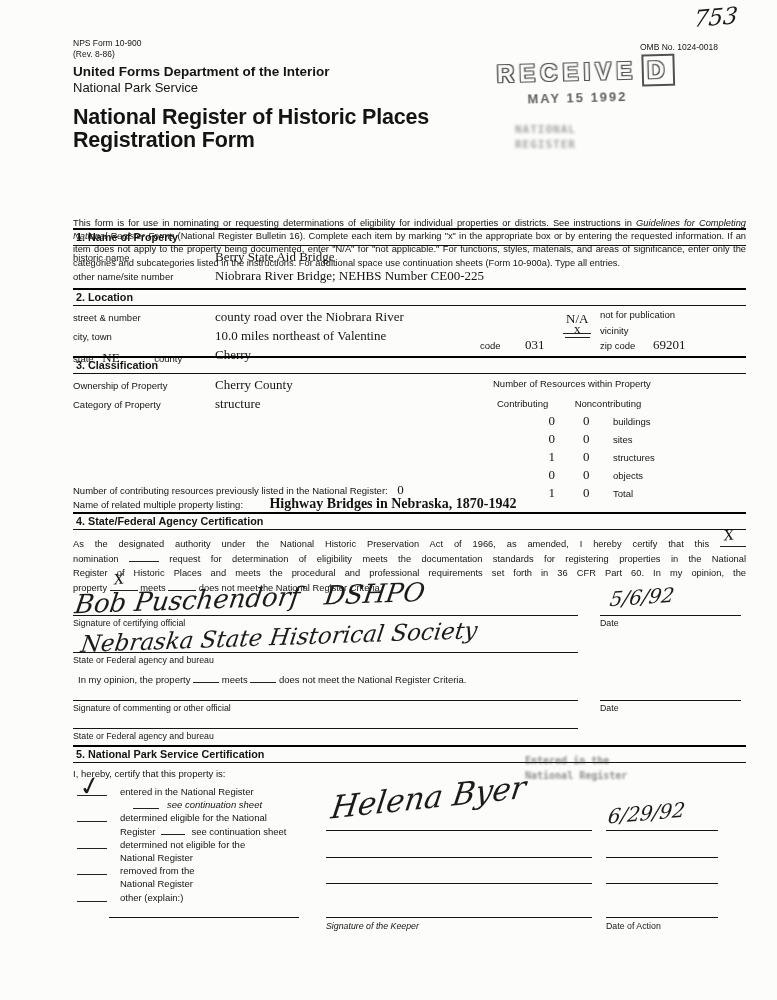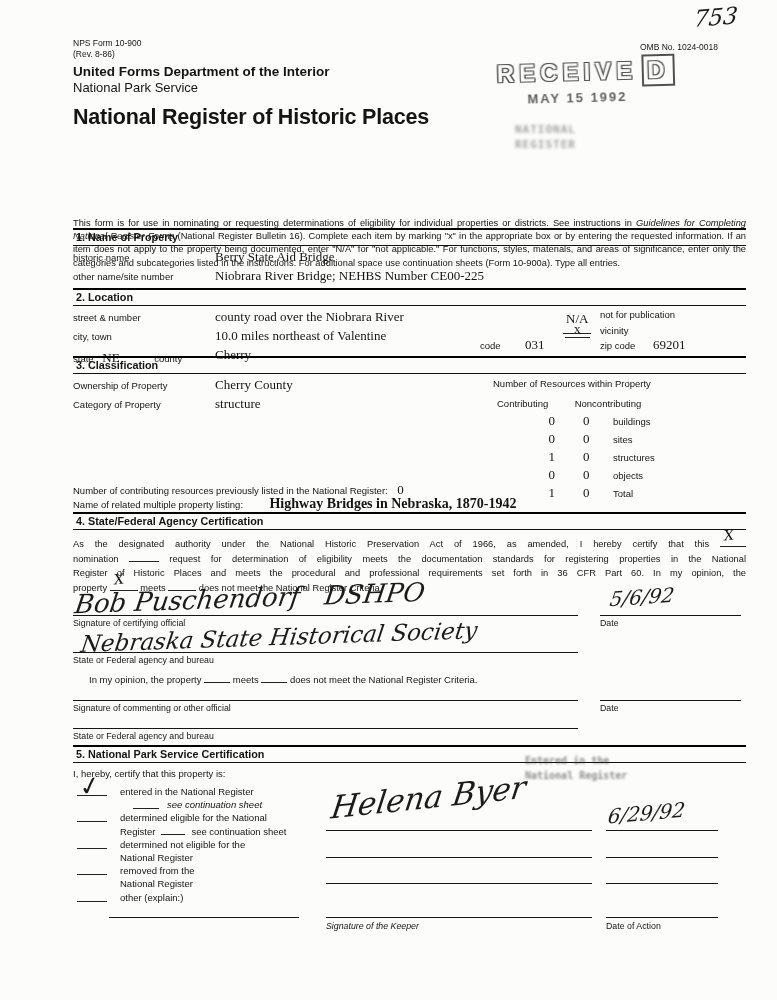--- a/index.html
+++ b/index.html
@@ -66,20 +66,21 @@
     <span class="stamp-word"><span>RECEIVE</span><span class="stamp-d">D</span></span>
     <div class="stamp-date">MAY 15 1992</div>
   </div>
   <div class="stamp-faint">
     <div>NATIONAL</div>
     <div>REGISTER</div>
   </div>
 
   <div class="title">
     <div>National Register of Historic Places</div>
+    <div>Registration Form</div>
   </div>
 
   <div class="instructions"><span>This form is for use in nominating or requesting determinations of eligibility for individual properties or districts. See instructions in </span><i>Guidelines for Completing National Register Forms</i><span> (National Register Bulletin 16). Complete each item by marking "x" in the appropriate box or by entering the requested information. If an item does not apply to the property being documented, enter "N/A" for "not applicable." For functions, styles, materials, and areas of significance, enter only the categories and subcategories listed in the instructions. For additional space use continuation sheets (Form 10-900a). Type all entries.</span></div>
 
   <div class="section" style="top:228px;">
     <div class="sec-head">1.  Name of Property</div>
     <div class="frow">
       <div class="flabel">historic name</div>
       <div class="fvalue">Berry State Aid Bridge</div>
     </div>
@@ -165,21 +166,21 @@
     <div class="hand absx" style="left:537px;top:73px;font-size:20px;transform:rotate(-4deg) skewX(-12deg);">5/6/92</div>
     <div class="sigline" style="left:0;top:103px;width:505px;"></div>
     <div class="sigline" style="left:527px;top:103px;width:141px;"></div>
     <div class="lbl" style="left:0;top:106px;">Signature of certifying official</div>
     <div class="lbl" style="left:527px;top:106px;">Date</div>
 
     <div class="hand absx" style="left:8px;top:112px;font-size:23px;transform:rotate(-2deg) skewX(-10deg);">Nebraska State Historical Society</div>
     <div class="sigline" style="left:0;top:140px;width:505px;"></div>
     <div class="lbl" style="left:0;top:143px;">State or Federal agency and bureau</div>
 
-    <div class="absx sans9" style="left:16px;top:161px;"><span>In my opinion, the property</span> <span class="bl" style="width:26px;"></span> <span>meets</span> <span class="bl" style="width:26px;"></span> <span>does not meet the National Register Criteria.</span></div>
+    <div class="absx sans9" style="left:5px;top:161px;"><span>In my opinion, the property</span> <span class="bl" style="width:26px;"></span> <span>meets</span> <span class="bl" style="width:26px;"></span> <span>does not meet the National Register Criteria.</span></div>
 
     <div class="sigline" style="left:0;top:188px;width:505px;"></div>
     <div class="sigline" style="left:527px;top:188px;width:141px;"></div>
     <div class="lbl" style="left:0;top:191px;">Signature of commenting or other official</div>
     <div class="lbl" style="left:527px;top:191px;">Date</div>
 
     <div class="sigline" style="left:0;top:216px;width:505px;"></div>
     <div class="lbl" style="left:0;top:219px;">State or Federal agency and bureau</div>
   </div>
 

